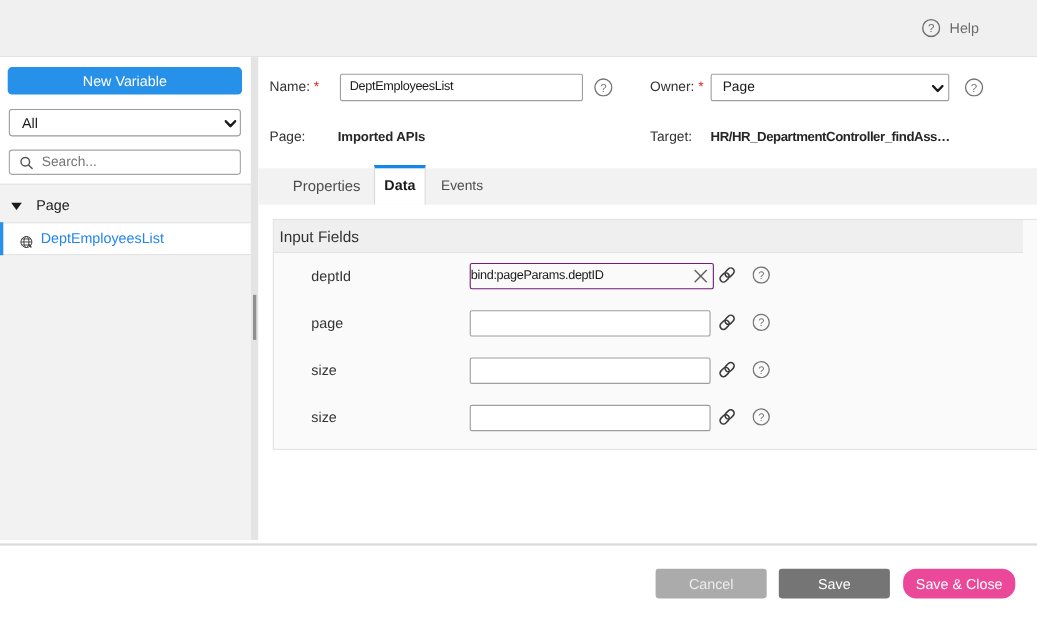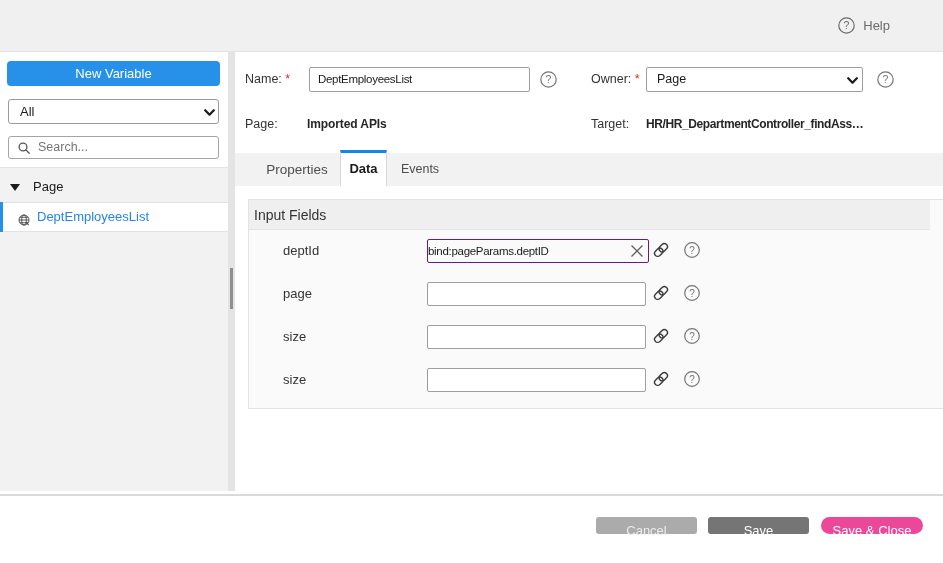--- a/index.html
+++ b/index.html
@@ -41,21 +41,21 @@
   .tab { position:absolute; top:153px; height:33px; font-size:13.5px; color:#4d4d4d; line-height:33px; text-align:center; }
   .tab-sel { left:340px; top:150px; width:47px; height:36px; background:#fff; border-left:1px solid #d9d9d9; border-right:1px solid #d9d9d9; border-top:3px solid #1486e8; color:#1a1a1a; font-weight:bold; font-size:13px; text-align:center; line-height:31px; }
 
   
   .panel { left:248px; top:199px; width:823px; height:210px; background:#fafafa; border:1px solid #e3e3e3; }
   .panel-hd { position:absolute; left:0; top:0; width:681px; height:30px; background:#efefef; border-bottom:1px solid #e3e3e3; font-size:14px; color:#333; line-height:30px; padding-left:5px; }
   .prow-lbl { font-size:13px; color:#333;margin-left:19px; }
 
   
   .footline { left:0; top:494px; width:943px; height:2px; background:#dadada; }
-  .btn { position:absolute; top:517px; height:17px; border:none; border-radius:3px; font-size:13px; color:#fff; text-align:center; line-height:27px; font-family:"Liberation Sans", sans-serif; }
+  .btn { position:absolute; top:517px; height:27px; border:none; border-radius:3px; font-size:13px; color:#fff; text-align:center; line-height:27px; font-family:"Liberation Sans", sans-serif; }
   .btn-cancel { left:596px; width:101px; background:#ababab; color:#ececec; }
   .btn-save { left:708px; width:101px; background:#757575; }
   .btn-sc { left:821px; width:102px; background:#ec4899;border-radius:12px; }
 </style>
 </head>
 <body>
 <div id="app">
 
   <div class="abs header"></div>
   <div class="abs helpwrap">

